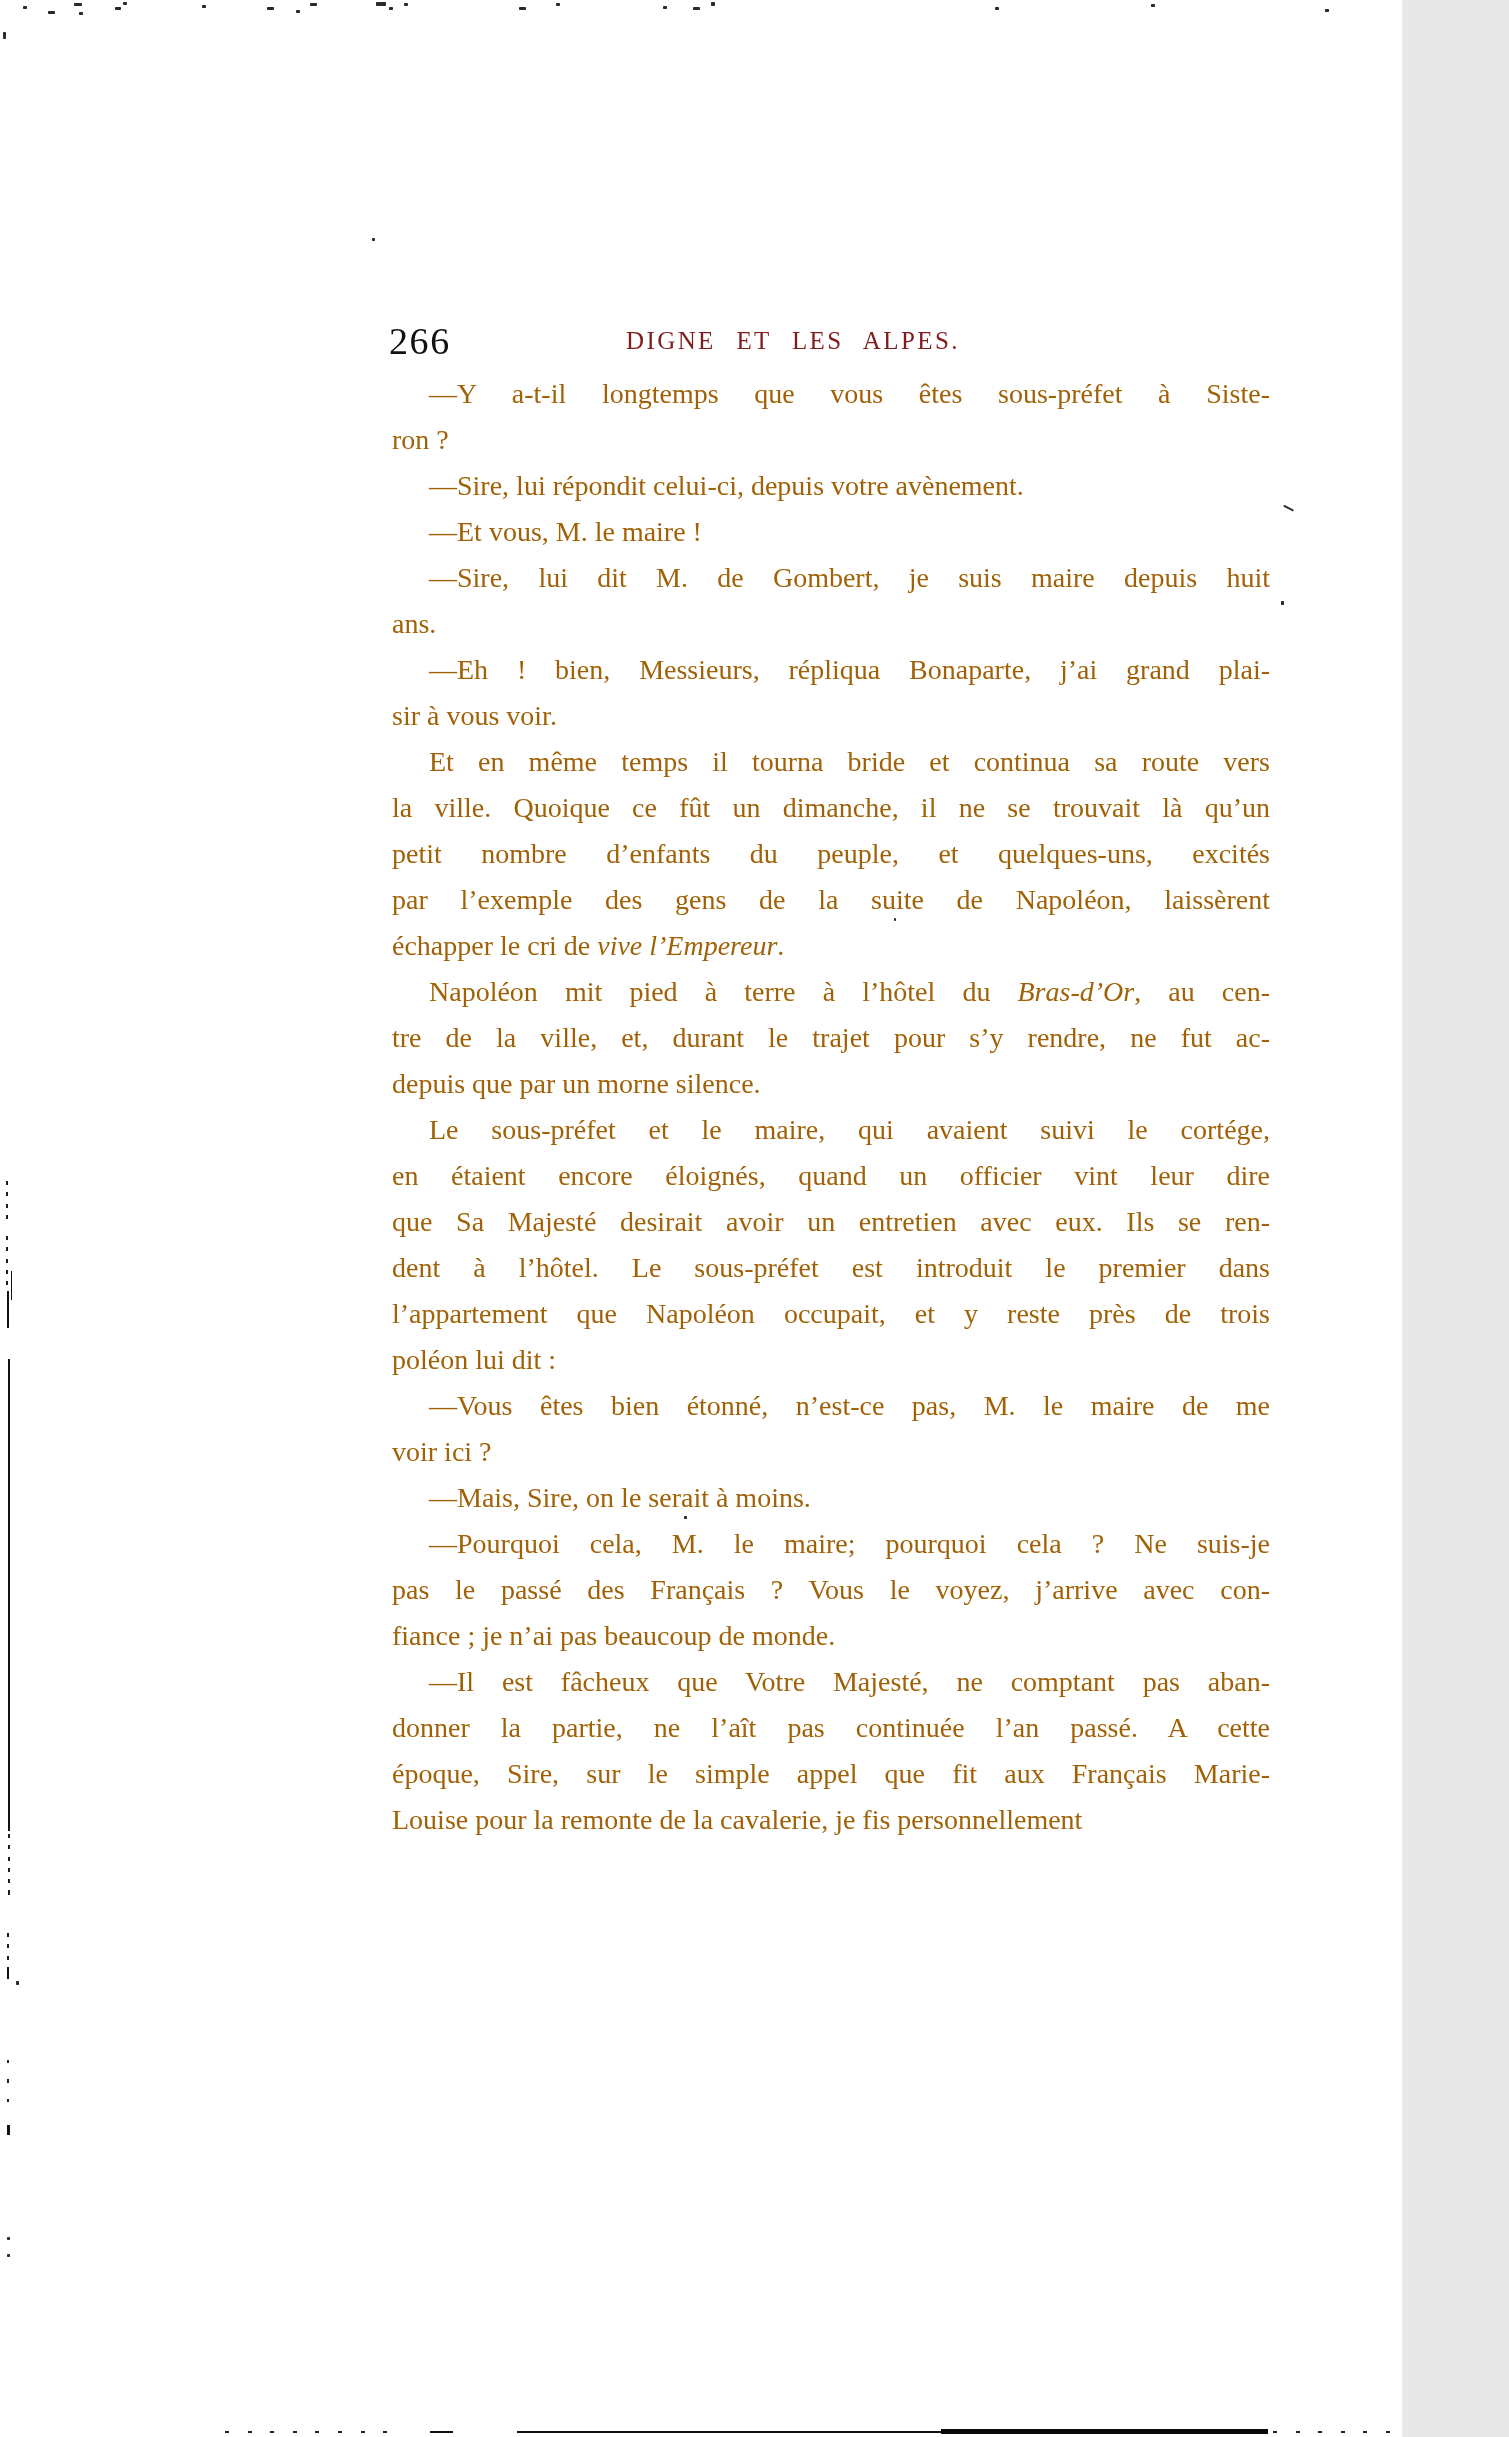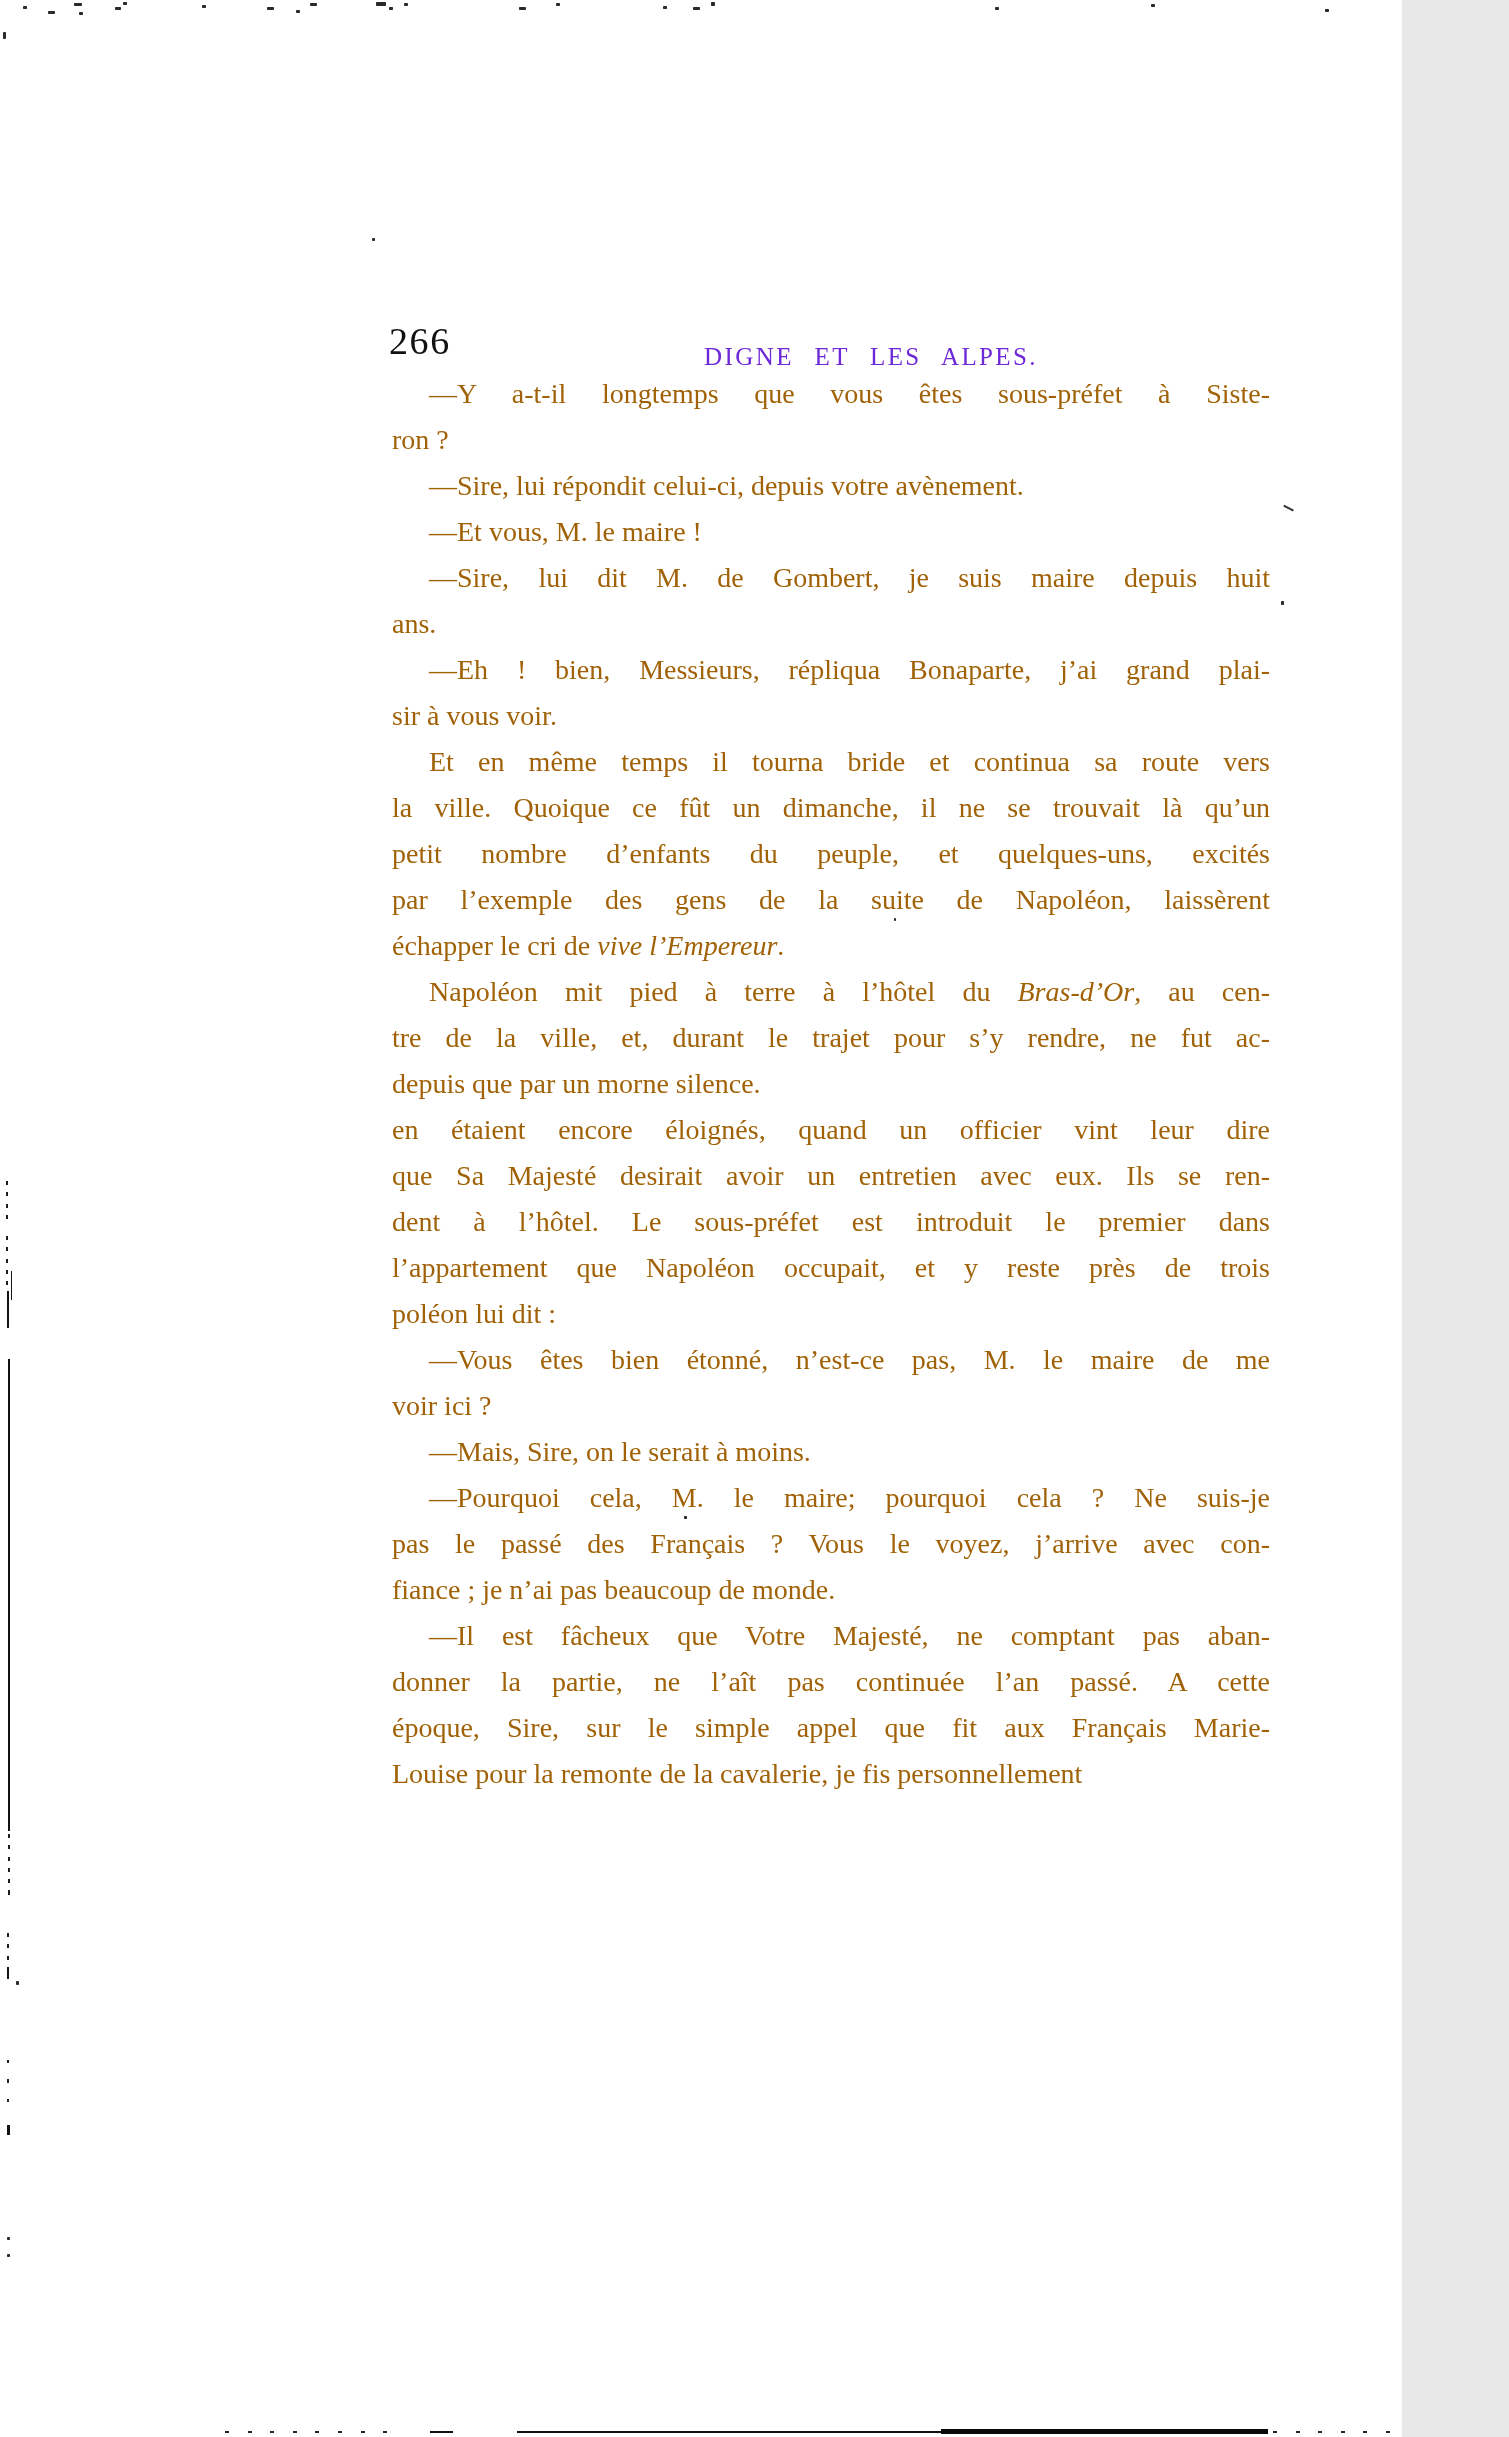--- a/index.html
+++ b/index.html
@@ -12,25 +12,24 @@
     overflow:hidden;
     -webkit-font-smoothing:antialiased;
   }
   .folio {
     position:absolute; left:389px; top:322px;
     font-size:38px; line-height:38px; letter-spacing:1.6px;
     color:#111;
   }
   .running-title {
     position:absolute; left:626px; top:327px; width:412px;
-    text-align:right;
+    text-align:left;
     font-size:25px; line-height:27.5px;
     letter-spacing:2.4px; word-spacing:12px;
-    color:#6d28d9;
-    margin-top:16px;
+    color:#7f1d1d;
   }
   .text-block {
     position:absolute; left:392px; top:371px; width:878px;
     font-size:28px; line-height:46px;
     color:#a16207;
   }
   .line {
     height:46px;
     text-align:justify; text-align-last:justify;
     white-space:normal; overflow:visible;
@@ -67,20 +66,21 @@
       <div class="line indent"><span>—Eh ! bien, Messieurs, répliqua Bonaparte, j’ai grand plai-</span></div>
       <div class="line last"><span>sir à vous voir.</span></div>
       <div class="line indent"><span>Et en même temps il tourna bride et continua sa route vers</span></div>
       <div class="line"><span>la ville. Quoique ce fût un dimanche, il ne se trouvait là qu’un</span></div>
       <div class="line"><span>petit nombre d’enfants du peuple, et quelques-uns, excités</span></div>
       <div class="line"><span>par l’exemple des gens de  la suite de Napoléon, laissèrent</span></div>
       <div class="line last"><span>échapper le cri de </span><span class="it">vive l’Empereur</span><span>.</span></div>
       <div class="line indent"><span>Napoléon mit pied à terre à l’hôtel du </span><span class="it">Bras-d’Or</span><span>, au cen-</span></div>
       <div class="line"><span>tre de la ville, et, durant le trajet pour s’y rendre, ne fut ac-</span></div>
       <div class="line last"><span>depuis que par un morne silence.</span></div>
+      <div class="line indent"><span>Le sous-préfet et le maire, qui avaient suivi le cortége,</span></div>
       <div class="line"><span>en  étaient encore éloignés, quand un officier vint leur dire</span></div>
       <div class="line"><span>que Sa Majesté desirait avoir un entretien avec eux. Ils se ren-</span></div>
       <div class="line"><span>dent à l’hôtel. Le sous-préfet est introduit le premier dans</span></div>
       <div class="line"><span>l’appartement que Napoléon occupait, et y reste près de trois</span></div>
       <div class="line last"><span>poléon lui dit :</span></div>
       <div class="line indent"><span>—Vous êtes bien étonné, n’est-ce pas, M.  le maire de me</span></div>
       <div class="line last"><span>voir ici ?</span></div>
       <div class="line indent last"><span>—Mais, Sire, on le serait à moins.</span></div>
       <div class="line indent"><span>—Pourquoi cela, M. le maire; pourquoi cela ? Ne suis-je</span></div>
       <div class="line"><span>pas le passé des Français ? Vous le voyez, j’arrive avec con-</span></div>

